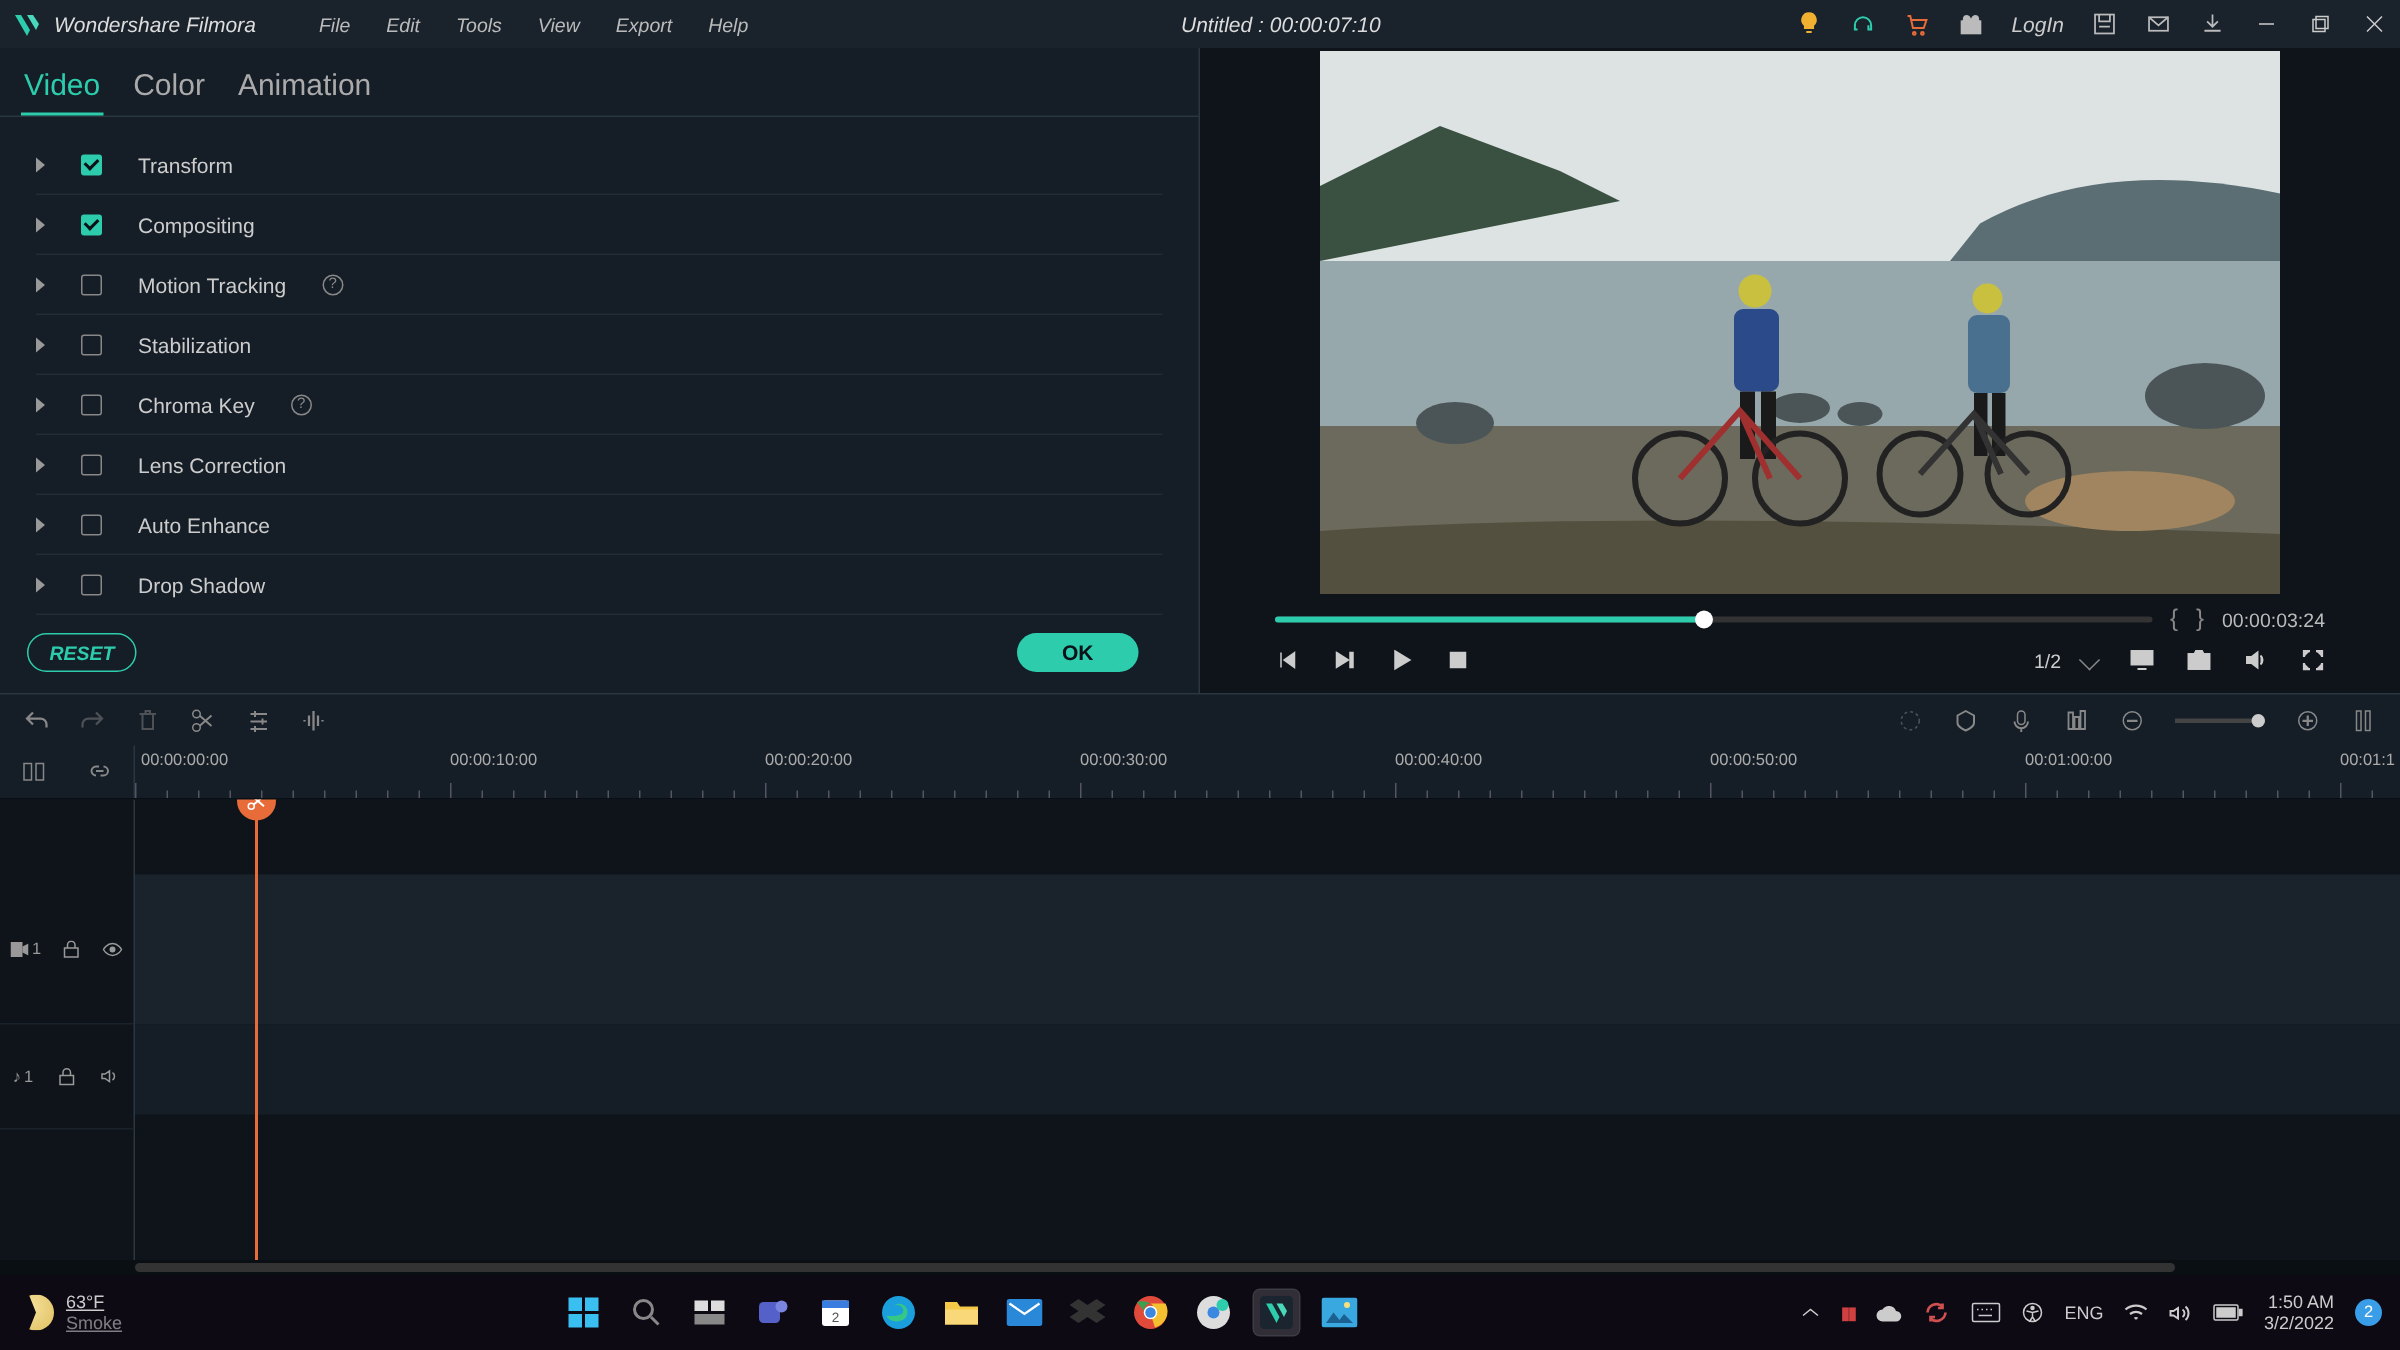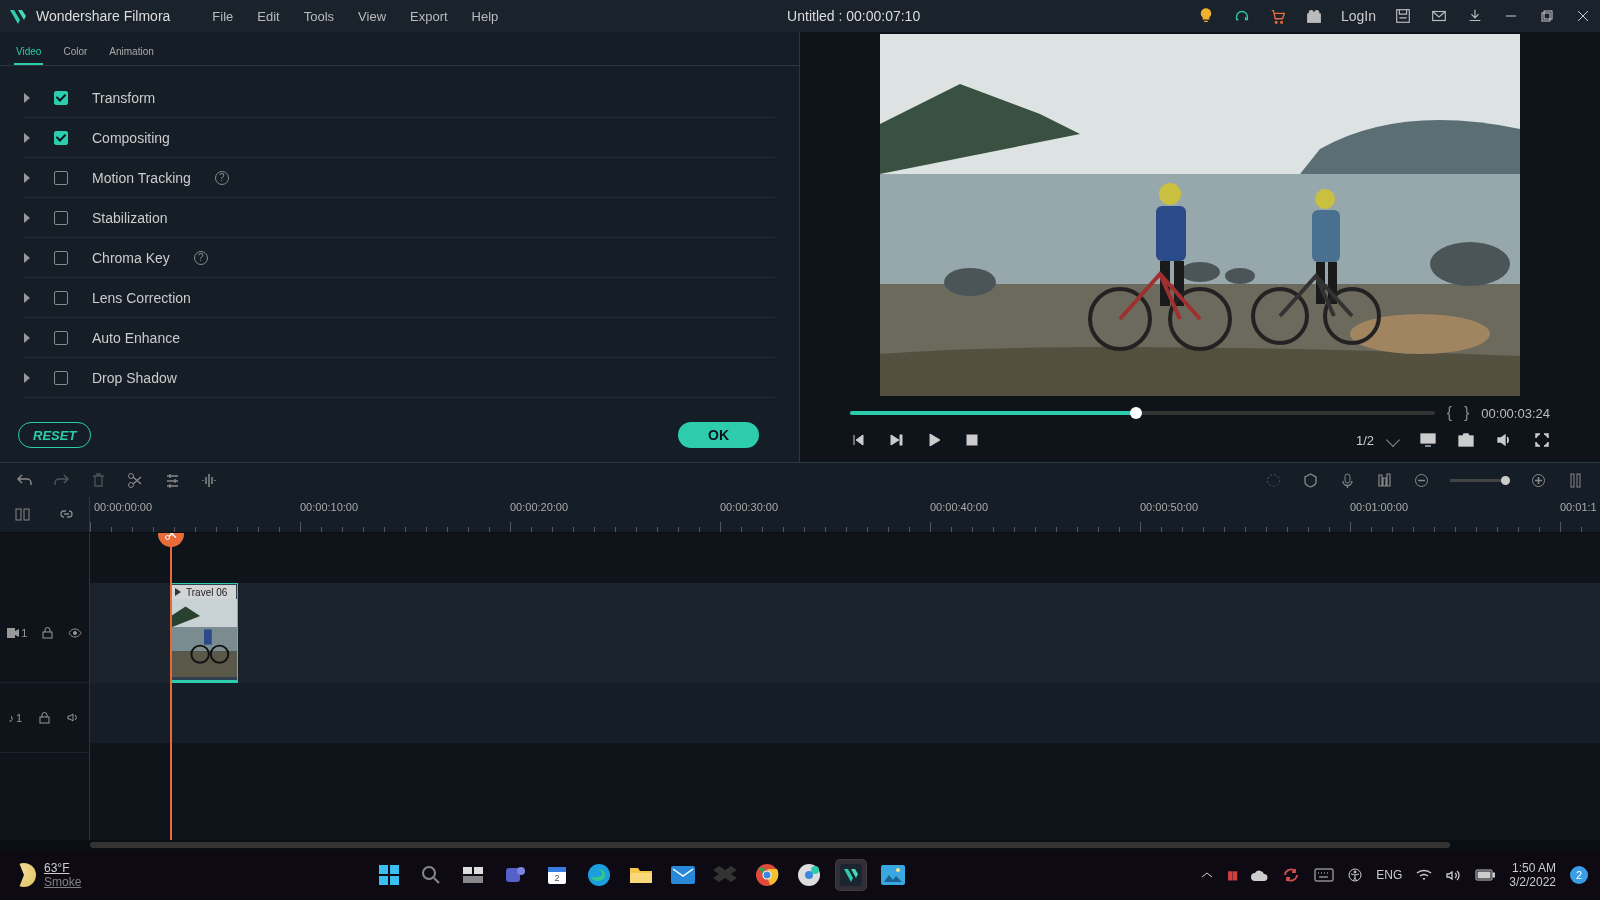--- a/index.html
+++ b/index.html
@@ -1,20 +1,20 @@
 <!DOCTYPE html>
 <html><head>
 <meta charset="utf-8">
 <style>
 * { box-sizing: border-box; margin: 0; padding: 0; font-family: "Segoe UI", Arial, sans-serif; }
 body { background: #000; overflow: hidden; width: 1600px; height: 900px; position: relative; }
 .app { width: 1600px; height: 850px; background: #151d26; color: #ccc; display: flex; flex-direction: column; }
 
 
-.titlebar { height: 32px; background: #1a222c; display: flex; align-items: center; font-size: 13px; }
+.titlebar { height: 32px; background: #1a222c; display: flex; align-items: center; font-size: 13px; font-style: italic; }
 .logo { width: 20px; height: 20px; margin: 0 8px; position: relative; }
 .logo svg { width: 20px; height: 20px; }
 .app-name { color: #ddd; font-size: 14px; margin-right: 30px; }
 .menu { display: flex; }
 .menu-item { padding: 0 12px; color: #bbb; cursor: pointer; }
 .title-center { flex: 1; text-align: center; color: #ddd; font-size: 14px; }
 .title-right { display: flex; align-items: center; gap: 18px; padding-right: 8px; }
 .title-icon { width: 18px; height: 18px; fill: #bbb; stroke: #bbb; cursor: pointer; display:flex; align-items:center; justify-content:center;}
 .title-icon.lightbulb svg { fill: #f0b030; stroke:#f0b030; }
 .title-icon.headset svg { stroke: #2cccad; fill: none;}
@@ -22,21 +22,21 @@
 .login-text { color: #ccc; font-size: 14px; }
 .win-btn { width: 14px; height: 14px; stroke:#ccc; fill:none;}
 
 
 .top-split { height: 430px; display: flex; }
 .left-panel { width: 800px; background: #151d26; border-right: 1px solid #2a3640; display:flex; flex-direction:column;}
 .right-panel { flex: 1; background: #0e141a; display: flex; flex-direction: column; align-items: center; }
 
 
 .panel-tabs { display: flex; padding: 8px 14px 0; gap: 18px; border-bottom: 1px solid #2a3640; }
-.panel-tab { padding: 6px 2px; font-size: 10px; color: #aaa; cursor: pointer; border-bottom: 2px solid transparent; }
+.panel-tab { padding: 6px 2px; font-size: 20px; color: #aaa; cursor: pointer; border-bottom: 2px solid transparent; }
 .panel-tab.active { color: #2cccad; border-bottom: 2px solid #2cccad; }
 
 
 .accordion { padding: 12px 24px; flex:1; overflow:hidden;}
 .acc-row { height: 40px; display: flex; align-items: center; border-bottom: 1px solid #222c36; gap: 24px; font-size: 14px; }
 .acc-caret { width:0; height:0; border-top:5px solid transparent; border-bottom:5px solid transparent; border-left:6px solid #999; }
 .acc-check { width: 14px; height: 14px; border: 1.5px solid #888; border-radius: 2px; display:flex; align-items:center; justify-content:center; }
 .acc-check.checked { background: #2cccad; border-color:#2cccad; }
 .acc-check.checked::after { content:""; width:4px; height:7px; border:solid #0a1218; border-width:0 2px 2px 0; transform: rotate(45deg); margin-bottom:2px;}
 .help-icon { width:14px; height:14px; border:1.2px solid #888; border-radius:50%; font-size:10px; display:flex; align-items:center; justify-content:center; color:#888;}
@@ -504,34 +504,20 @@
               <path d="M3 5V3a2.5 2.5 0 015 0v2"></path>
             </svg>
           <svg width="13" height="11" viewBox="0 0 13 11" fill="none" stroke="#999">
               <path d="M1 4v3h2l3 2V2L3 4zM8 3a3 3 0 010 5"></path>
             </svg>
         </div>
       </div>
       <div class="track-body">
         <div class="video-track"></div>
         <div class="audio-track"></div>
-        <div class="clip" id="clip" style="left: 80px; width: 68px;">
-          <div class="clip-label">Travel 06</div>
-          <div class="clip-thumb">
-            <svg viewBox="0 0 68 82" preserveAspectRatio="none">
-              <rect width="68" height="30" fill="#c8d2d4"></rect>
-              <path d="M0 18 L15 8 L30 18 L0 30Z" fill="#2a4030"></path>
-              <rect y="30" width="68" height="25" fill="#7a8c90"></rect>
-              <rect y="55" width="68" height="27" fill="#5a5848"></rect>
-              <circle cx="30" cy="58" r="9" fill="none" stroke="#111" stroke-width="2"></circle>
-              <circle cx="50" cy="58" r="9" fill="none" stroke="#111" stroke-width="2"></circle>
-              <rect x="34" y="32" width="8" height="16" fill="#2a4a8a"></rect>
-            </svg>
-          </div>
-        </div>
         <div class="playhead" id="playhead" style="left: 80px;">
 
           <div class="cut-marker">
             <svg viewBox="0 0 14 14">
                 <circle cx="3.5" cy="3.5" r="2"></circle>
                 <circle cx="3.5" cy="10.5" r="2"></circle>
                 <path d="M5 4.5l7 6M5 9.5l7-6" stroke-width="1.3"></path>
               </svg>
           </div>
         </div>

